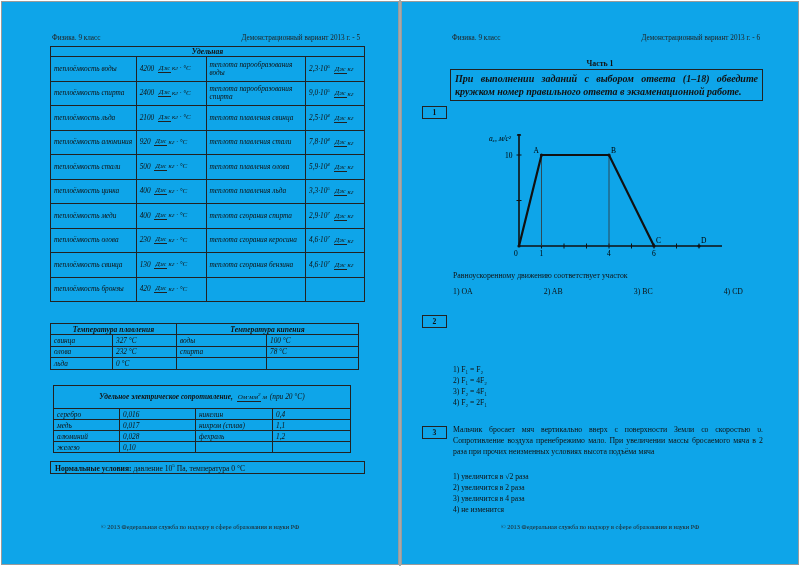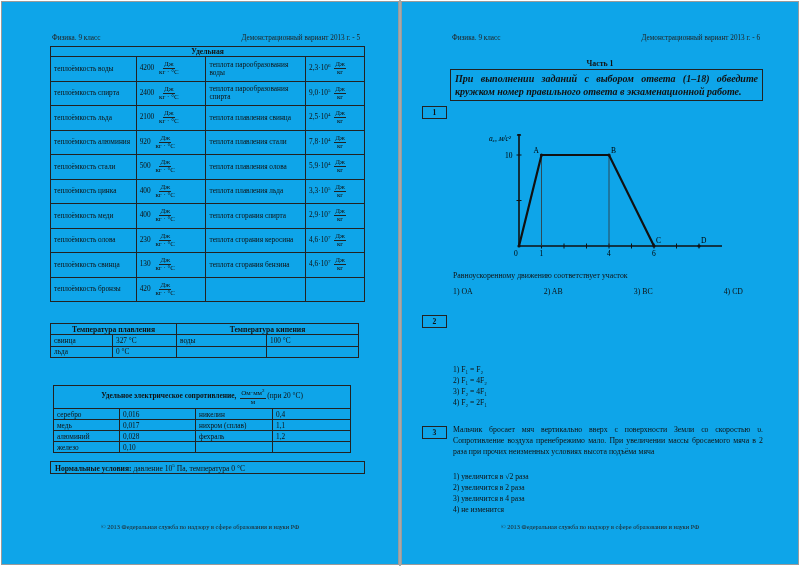--- a/index.html
+++ b/index.html
@@ -6,32 +6,32 @@
   html, body { width: 800px; height: 566px; overflow: hidden; background: #ffffff; }
   body { font-family: "Liberation Serif", "DejaVu Serif", serif; color: #111; position: relative; }
   .page { position: absolute; top: 1px; height: 564px; background: #0ea5e9; border: 1px solid #9a9a9a; }
   .page.left { left: 1px; width: 398px; }
   .page.right { left: 401px; width: 398px; }
   .divider { position: absolute; left: 399px; top: 0; width: 2px; height: 566px; background: #a8a8a8; }
 
   .hdr { position: absolute; top: 32px; left: 50px; right: 38px; font-size: 7.2px; display: flex; justify-content: space-between; color: #222; }
   .footer { position: absolute; bottom: 34px; left: 0; right: 0; text-align: center; font-size: 6.4px; color: #222; }
 
-  table { border-collapse: collapse; }
+  table { border-collapse: collapse; font-style: italic; }
   td, th { border: 1px solid #222; font-weight: normal; }
 
   
   .t-heat { position: absolute; top: 44px; left: 48px; width: 315px; font-size: 7.3px; }
   .t-heat th { font-weight: bold; font-size: 7.6px; height: 10px; padding: 0; }
   .t-heat td { height: 24.5px; padding: 0 3px; vertical-align: middle; line-height: 1.1; }
   .t-heat td.name { width: 86px; }
   .t-heat td.val { width: 70px; white-space: nowrap; }
   .t-heat td.name2 { width: 100px; }
   .t-heat td.val2 { width: 59px; white-space: nowrap; }
-  .frac { display: inline-flex; flex-direction: column; align-items: center; vertical-align: middle; font-size: 7px; line-height: 1; margin-left: 2px; }
+  .frac { display: inline-flex; flex-direction: row; align-items: center; vertical-align: middle; font-size: 7px; line-height: 1; margin-left: 2px; }
   .frac .num { border-bottom: 0.8px solid #222; padding: 0 1px; }
   .frac .den { padding: 0 1px; }
   sup { font-size: 5px; vertical-align: super; }
 
   
   .t-temp { position: absolute; top: 321px; left: 48px; width: 309px; font-size: 7.3px; }
   .t-temp th { font-weight: bold; font-size: 7.6px; height: 11px; padding: 0; }
   .t-temp td { height: 11.5px; padding: 0 3px; }
 
   
@@ -197,20 +197,26 @@
         <th colspan="2">Температура плавления</th>
         <th colspan="2">Температура кипения</th>
       </tr>
     </thead>
     <tbody id="temp-body">
         <tr>
           <td style="width:62px">свинца</td>
           <td style="width:64px">327 °С</td>
           <td style="width:90px">воды</td>
           <td>100 °С</td>
+        </tr>
+        <tr>
+          <td style="width:62px">олова</td>
+          <td style="width:64px">232 °С</td>
+          <td style="width:90px">спирта</td>
+          <td>78 °С</td>
         </tr>
         <tr>
           <td style="width:62px">льда</td>
           <td style="width:64px">0 °С</td>
           <td style="width:90px"></td>
           <td></td>
         </tr>
       </tbody>
   </table>
 

